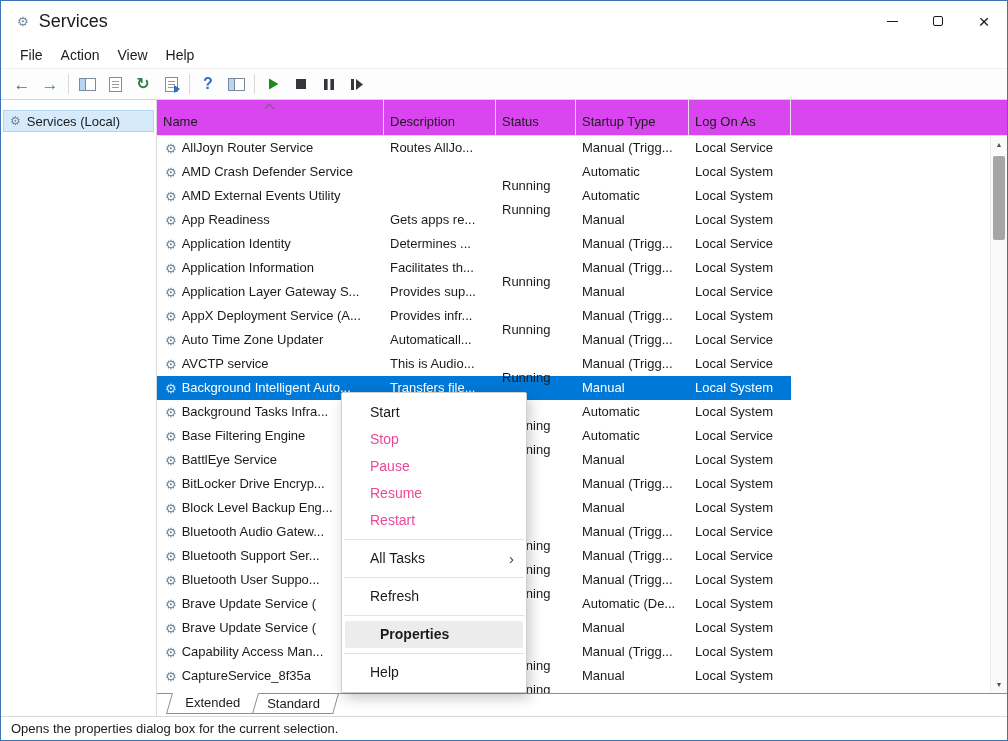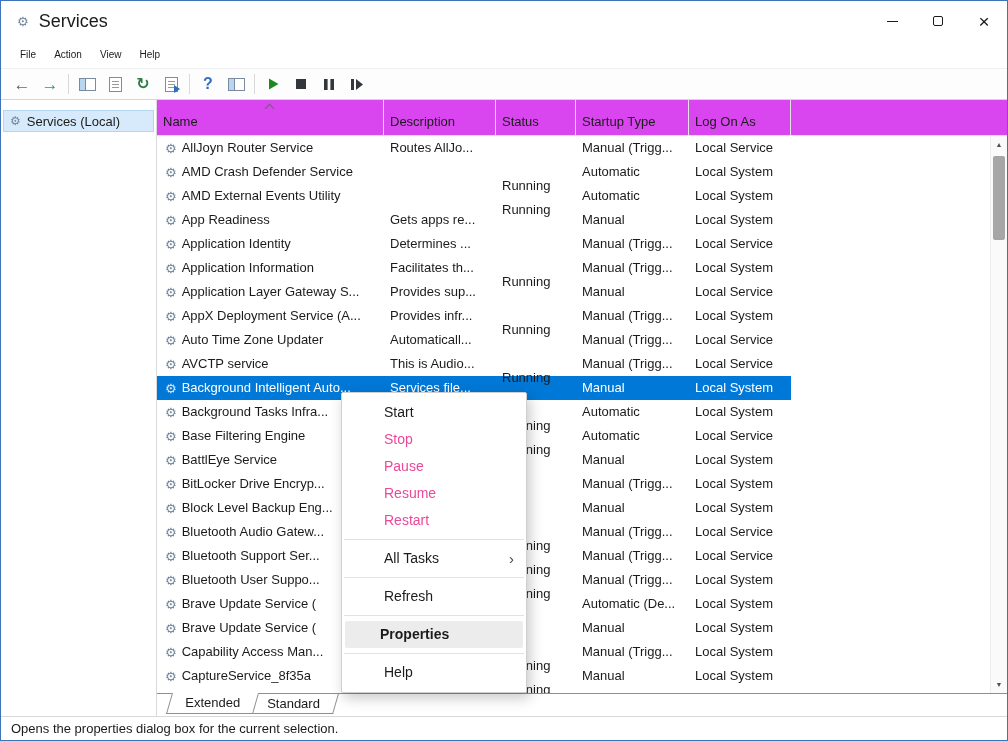--- a/index.html
+++ b/index.html
@@ -12,21 +12,21 @@
   .titlebar { height:40px; display:flex; align-items:center; padding-left:16px; background:#fff; }
   .app-icon { font-size:15px; color:#5b7da0; margin-right:10px; }
   .title { font-size:18px; }
   .caption { margin-left:auto; display:flex; height:100%; }
   .cap { width:46px; height:100%; display:flex; align-items:center; justify-content:center; }
   .min-glyph { width:11px; height:1px; background:#1b1b1b; display:inline-block; }
   .max-glyph { width:10px; height:10px; border:1px solid #1b1b1b; border-radius:2px; display:inline-block; }
   .close-glyph { font-size:19px; line-height:1; }
 
   
-  .menubar { height:27px; display:flex; align-items:center; padding-left:10px; font-size:10px; background:#fff; }
+  .menubar { height:27px; display:flex; align-items:center; padding-left:10px; font-size:14px; background:#fff; }
   .menu-item { padding:3px 9px; }
 
   
   .toolbar { height:32px; display:flex; align-items:center; padding-left:8px; gap:2px; border-top:1px solid #f0f0f0; border-bottom:1px solid #d6d6d6; background:#fdfdfd; }
   .tb { width:26px; height:26px; display:flex; align-items:center; justify-content:center; }
   .tb-sep { width:1px; height:20px; background:#d9d9d9; margin:0 3px; }
   .arrow { font-size:17px; font-weight:bold; line-height:1; }
   .arrow.back { color:#5a6a6a; }
   .arrow.fwd { color:#2a9090; }
   .ico-panel { width:17px; height:13px; border:1px solid #7c8aa0; background:#fff; position:relative; display:inline-block; }
@@ -71,21 +71,21 @@
   .tabs-row { height:23px; border-top:1px solid #8f8f8f; background:#fff; display:flex; align-items:flex-start; padding-left:12px; }
   .tab { height:20px; line-height:19px; padding:0 15px; border:1px solid #8f8f8f; border-top:none; background:#fff; transform:skewX(-16deg); margin-right:-5px; font-size:13px; }
   .tab span { display:inline-block; transform:skewX(16deg); }
   .tab.active { position:relative; z-index:2; margin-top:-1px; height:21px; }
 
   
   .statusbar { height:24px; border-top:1px solid #d9d9d9; display:flex; align-items:center; padding-left:10px; font-size:13px; background:#fff; }
 
   
   .context-menu { position:absolute; left:340px; top:391px; width:186px; background:#fff; border:1px solid #cfcfcf; border-radius:2px; box-shadow:3px 5px 14px rgba(0,0,0,.22); padding:6px 0; z-index:60; }
-  .mi { height:27px; line-height:27px; padding-left:42px; font-size:14px; position:relative; white-space:nowrap; }
+  .mi { height:27px; line-height:27px; padding-left:28px; font-size:14px; position:relative; white-space:nowrap; }
   .mi.disabled { color:#ec4899; }
   .mi.bold { font-weight:bold; }
   .mi.highlighted { background:#ececec; margin:0 3px; padding-left:35px; border-radius:2px; }
   .chev { position:absolute; right:12px; top:0; font-size:15px; color:#444; }
   .msep { height:1px; background:#e2e2e2; margin:5px 2px; }
 </style>
 </head>
 <body>
 
 <div class="window">
@@ -295,21 +295,21 @@
               <div class="cell c-status">Running</div>
               <div class="cell c-startup">Manual (Trigg...</div>
               <div class="cell c-logon">Local Service</div>
             </div>
 
             <div class="lv-row selected">
               <div class="cell c-name">
                 <span class="gear">⚙</span>
                 <span>Background Intelligent Auto...</span>
               </div>
-              <div class="cell c-desc">Services file...</div>
+              <div class="cell c-desc">Transfers file...</div>
               <div class="cell c-status"></div>
               <div class="cell c-startup">Manual</div>
               <div class="cell c-logon">Local System</div>
             </div>
 
             <div class="lv-row">
               <div class="cell c-name">
                 <span class="gear">⚙</span>
                 <span>Background Tasks Infra...</span>
               </div>

